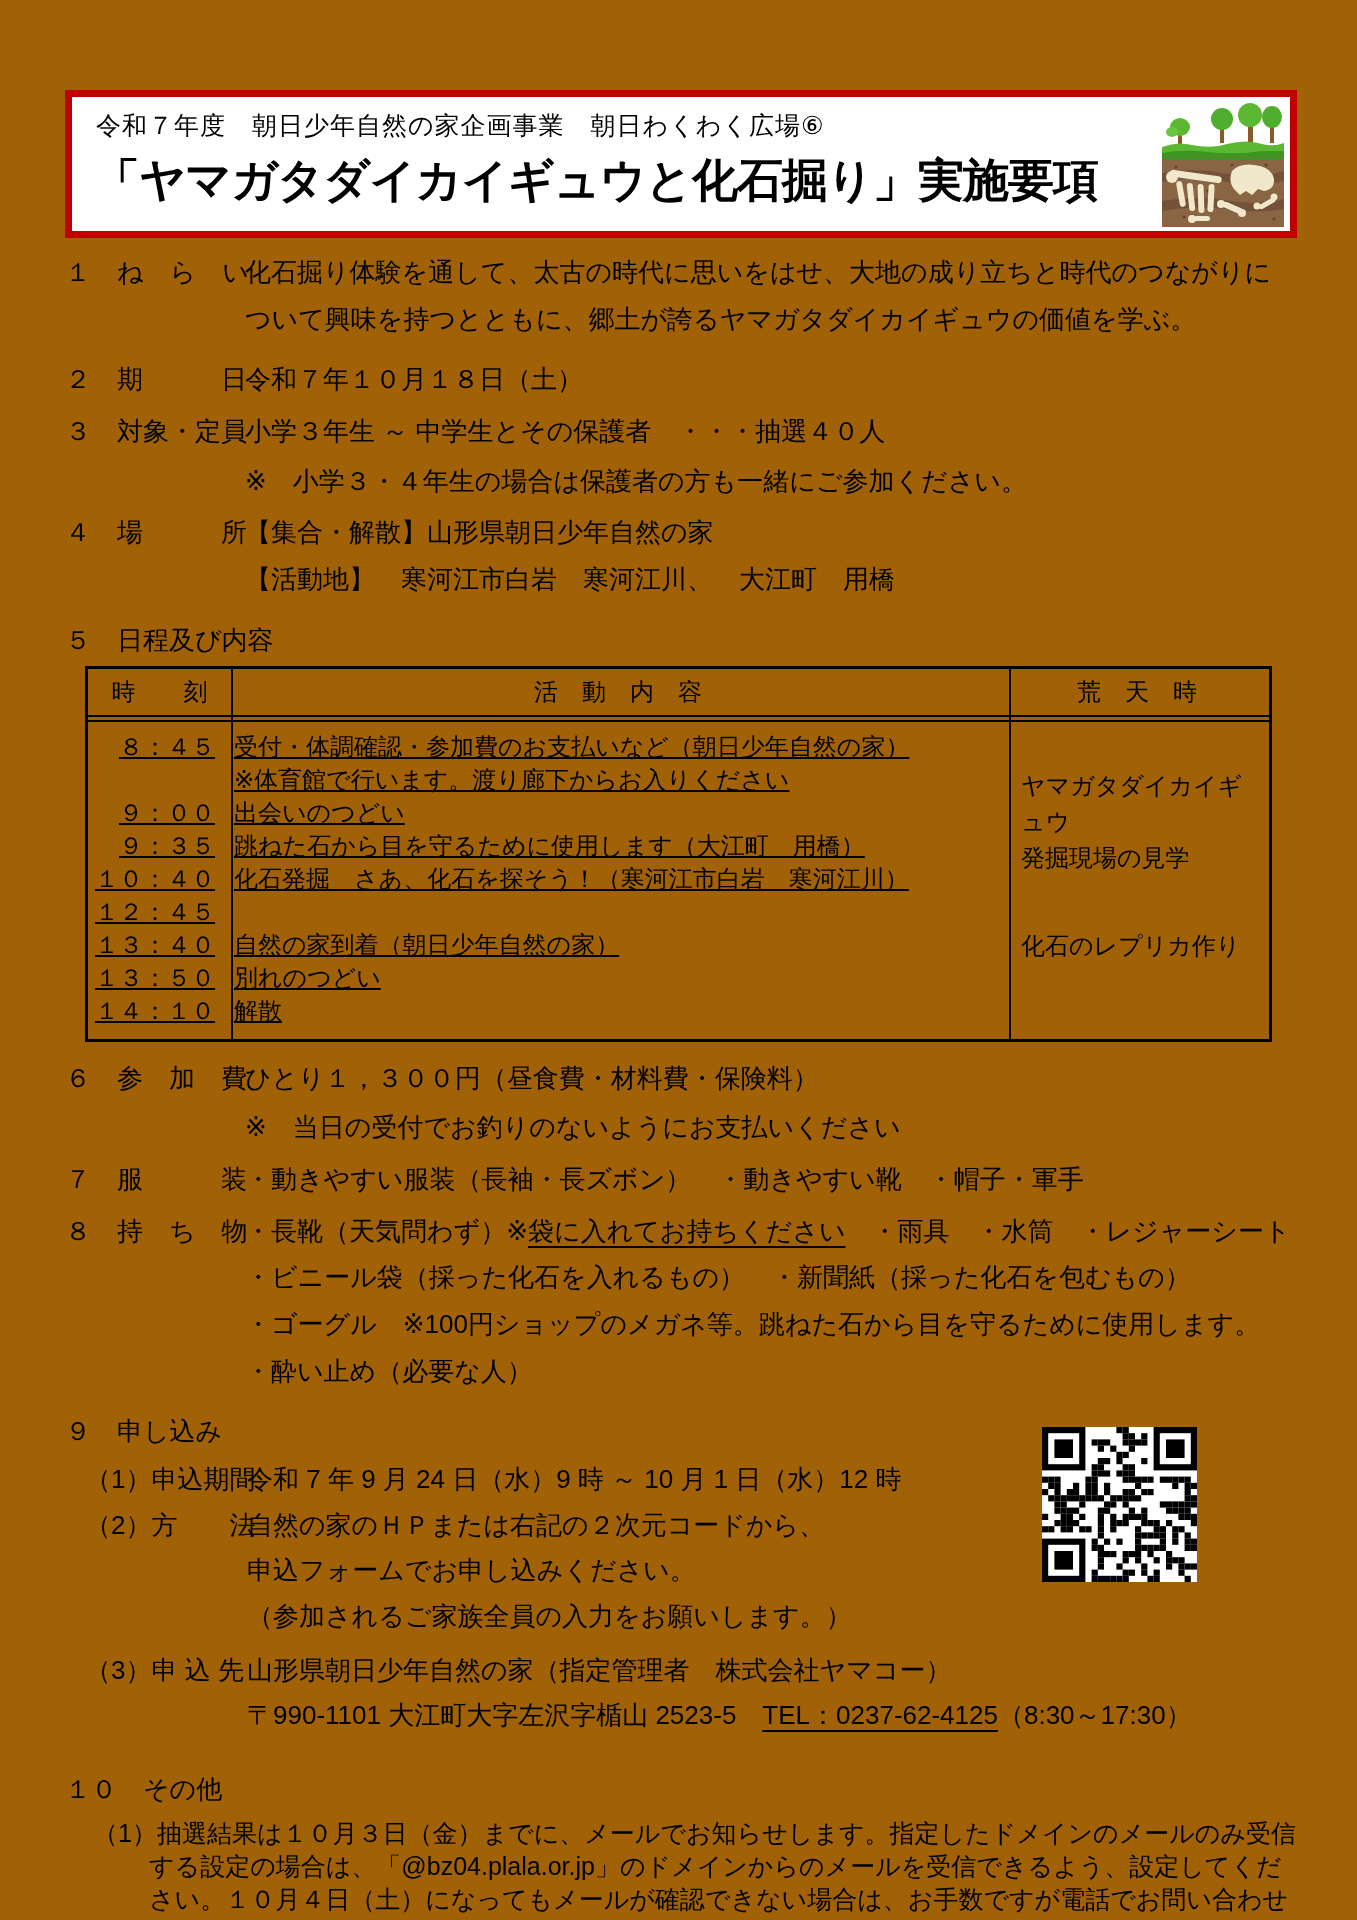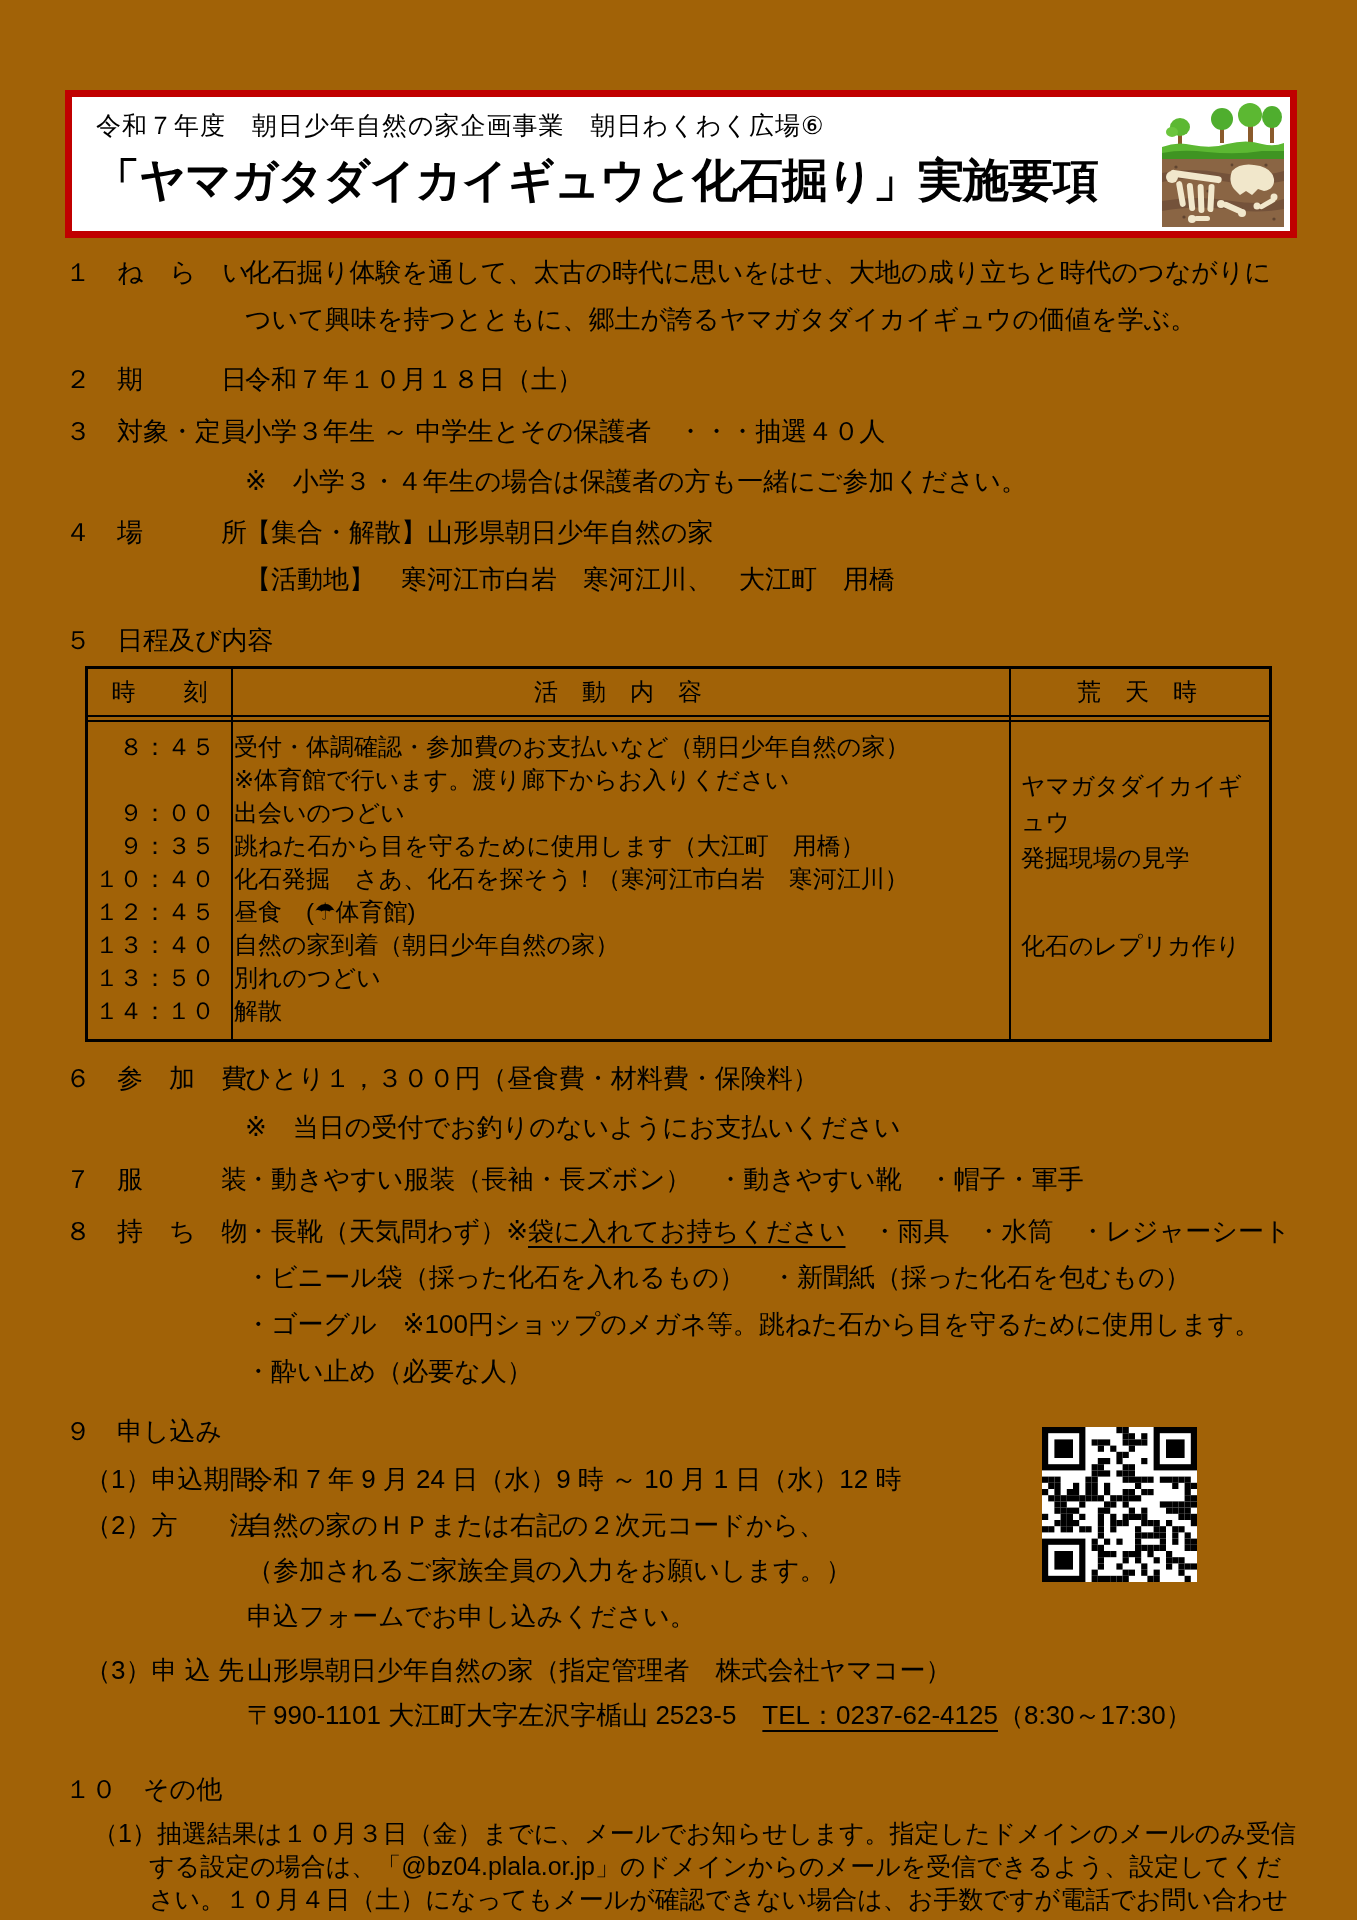--- a/index.html
+++ b/index.html
@@ -67,21 +67,21 @@
   .sched-body{
     position:relative;
     border-top:2px solid #000;
     margin-top:3px;
     padding:8px 0 12px 0;
     min-height:262px;
   }
   .vline{position:absolute;top:0;bottom:0;width:2px;background:#000;}
   .vline.v1{left:143px;}
   .vline.v2{left:921px;}
-  .s-row{display:flex;line-height:33px;}
+  .s-row{display:flex;line-height:33px;text-decoration:underline;}
   .s-time{flex:none;width:143px;text-align:right;padding-right:16px;box-sizing:border-box;}
   .s-act{flex:1;padding-left:3px;padding-right:270px;}
   .weather-col{
     position:absolute;top:0;right:0;width:264px;height:100%;
     box-sizing:border-box;padding:46px 10px 0 16px;
     line-height:36px;
   }
   .weather-block2{margin-top:52px;}
 
   
@@ -214,21 +214,20 @@
           <div class="s-row">
             <div class="s-time">９：３５</div>
             <div class="s-act">跳ねた石から目を守るために使用します（大江町　用橋）</div>
           </div>
           <div class="s-row">
             <div class="s-time">１０：４０</div>
             <div class="s-act">化石発掘　さあ、化石を探そう！（寒河江市白岩　寒河江川）</div>
           </div>
           <div class="s-row">
             <div class="s-time">１２：４５</div>
-            <div class="s-act">昼食　(☂体育館)</div>
           </div>
           <div class="s-row">
             <div class="s-time">１３：４０</div>
             <div class="s-act">自然の家到着（朝日少年自然の家）</div>
           </div>
           <div class="s-row">
             <div class="s-time">１３：５０</div>
             <div class="s-act">別れのつどい</div>
           </div>
           <div class="s-row">
@@ -273,22 +272,22 @@
 
         <div class="sub-item">
           <span class="sub-label">（1）申込期間</span>
           <div class="sub-body">令和 7 年 9 月 24 日（水）9 時 ～ 10 月 1 日（水）12 時</div>
         </div>
 
         <div class="sub-item">
           <span class="sub-label">（2）方　　法</span>
           <div class="sub-body">
             <div class="ln">自然の家のＨＰまたは右記の２次元コードから、</div>
+            <div class="ln">申込フォームでお申し込みください。</div>
             <div class="ln">（参加されるご家族全員の入力をお願いします。）</div>
-            <div class="ln">申込フォームでお申し込みください。</div>
           </div>
         </div>
 
         <div class="qr"><svg width="155" height="155" viewBox="0 0 155 155" xmlns="http://www.w3.org/2000/svg">
               <rect width="155" height="155" fill="#fff"></rect>
               <rect x="74.40" y="0.00" width="6.20" height="6.20" fill="#000"></rect>
               <rect x="80.60" y="0.00" width="6.20" height="6.20" fill="#000"></rect>
               <rect x="80.60" y="6.20" width="6.20" height="6.20" fill="#000"></rect>
               <rect x="86.80" y="6.20" width="6.20" height="6.20" fill="#000"></rect>
               <rect x="99.20" y="6.20" width="6.20" height="6.20" fill="#000"></rect>

